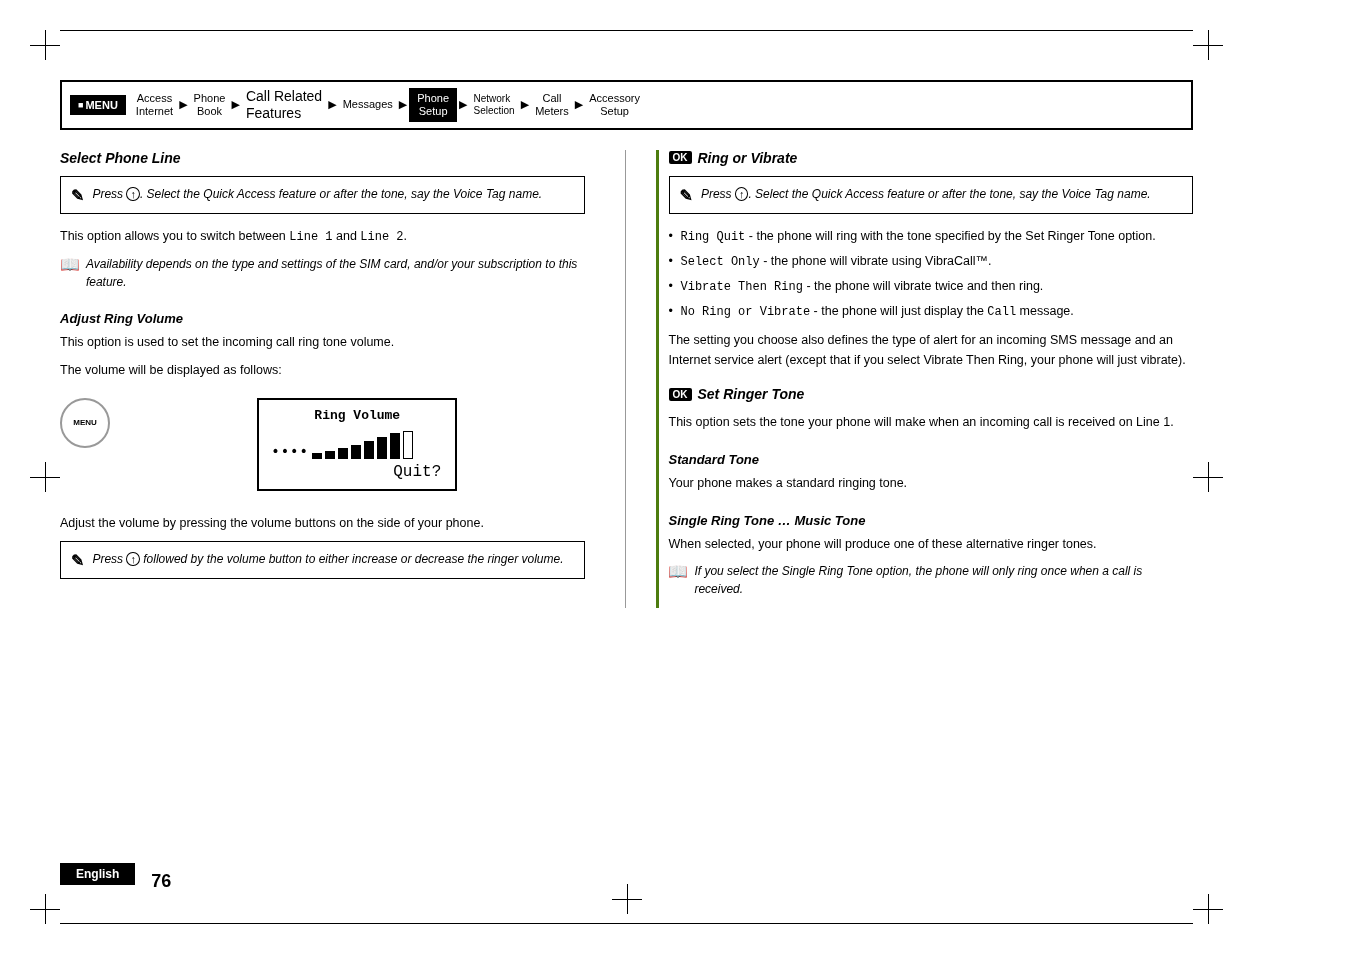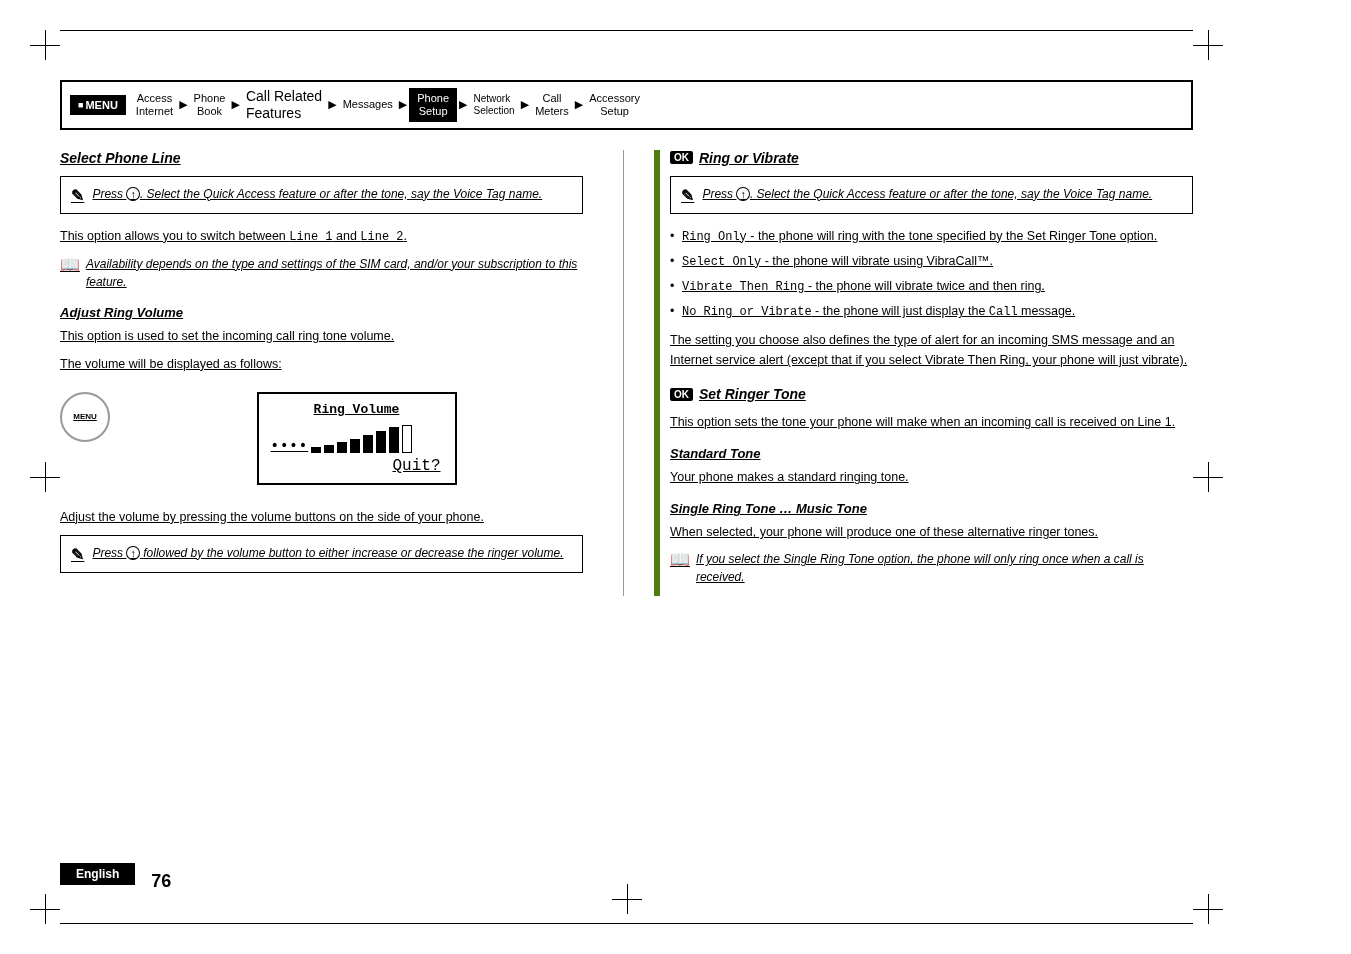--- a/index.html
+++ b/index.html
@@ -112,32 +112,31 @@
       font-size: 11px;
       color: #000;
     }
 
     
     .content-area {
       display: flex;
       gap: 20px;
       width: 100%;
       margin-top: 10px;
-      text-decoration: underline;
     }
 
     .left-column {
       flex: 1;
       padding-right: 10px;
     }
 
     .right-column {
       flex: 1;
       padding-left: 10px;
-      border-left: 6px solid #4d7c0f;
+      border-left: 3px solid #4d7c0f;
     }
 
     
     .section-title {
       font-size: 14px;
       font-weight: bold;
       font-style: italic;
       margin-bottom: 10px;
     }
 
@@ -212,21 +211,21 @@
       font-size: 12.5px;
       line-height: 1.6;
       margin-bottom: 8px;
     }
 
     
     .subsection-title {
       font-size: 13px;
       font-weight: bold;
       font-style: italic;
-      margin-top: 14px;
+      margin-top: 20px;
       margin-bottom: 6px;
     }
 
     
     .ring-volume-display {
       border: 2px solid #000;
       width: 200px;
       margin: 10px auto;
       padding: 8px;
       text-align: center;
@@ -437,21 +436,21 @@
         <span>Ring or Vibrate</span>
       </div>
 
       <div class="memo-box">
         <span class="memo-icon">✎</span>
         <span class="memo-text"><em>Press <span style="border:1px solid #000;border-radius:50%;padding:0 3px;font-size:11px;">↑</span>. Select the Quick Access feature or after the tone, say the Voice Tag name.</em></span>
       </div>
 
 
       <ul class="bullet-list">
-        <li><span class="mono">Ring Only</span> - the phone will ring with the tone specified by the Set Ringer Tone option.</li>
+        <li><span class="mono">Ring Quit</span> - the phone will ring with the tone specified by the Set Ringer Tone option.</li>
         <li><span class="mono">Select Only</span> - the phone will vibrate using VibraCall™.</li>
         <li><span class="mono">Vibrate Then Ring</span> - the phone will vibrate twice and then ring.</li>
         <li><span class="mono">No Ring or Vibrate</span> - the phone will just display the <span class="mono">Call</span> message.</li>
       </ul>
 
       <p class="body-text">The setting you choose also defines the type of alert for an incoming SMS message and an Internet service alert (except that if you select Vibrate Then Ring, your phone will just vibrate).</p>
 
       <div class="section-title-with-icon" style="margin-top:16px;">
         <span class="ok-badge">OK</span>
         <span>Set Ringer Tone</span>

